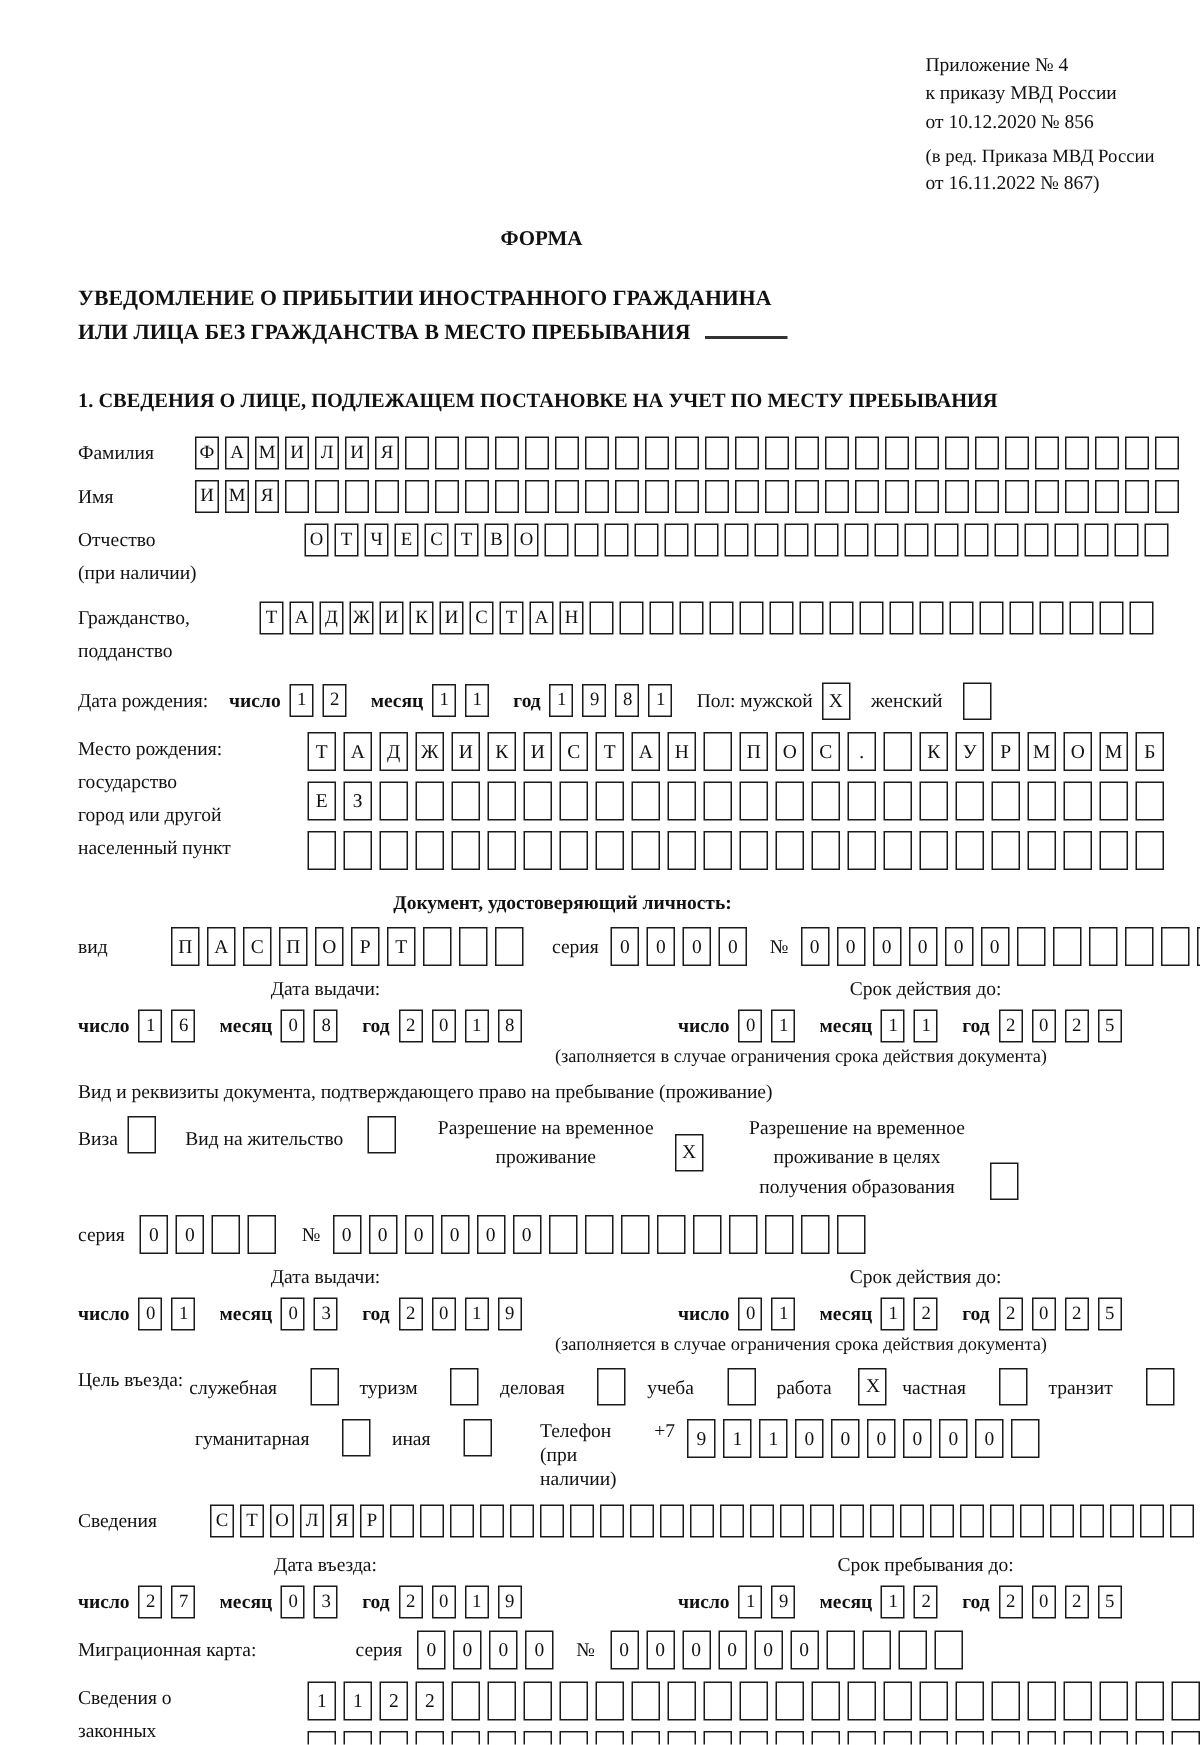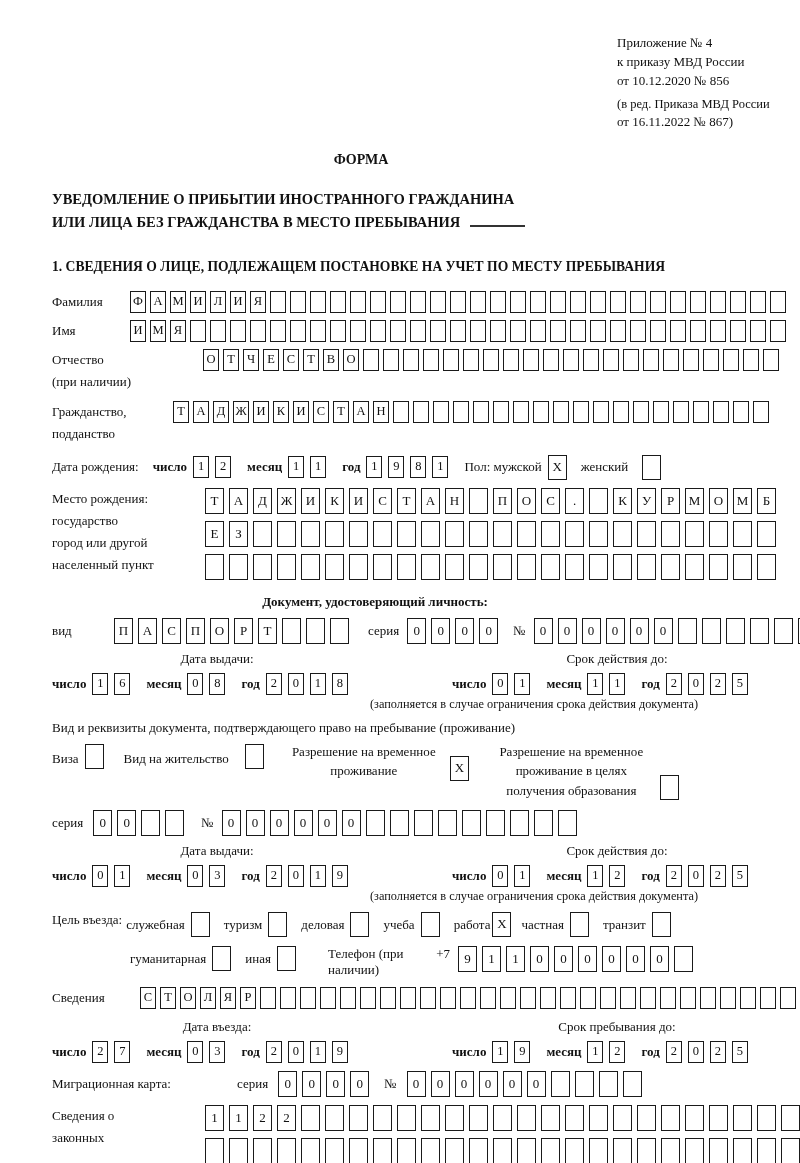--- a/index.html
+++ b/index.html
@@ -54,21 +54,21 @@
   .small-note{font-size:12.3px;text-align:right;margin:0 0 8px 0;}
 
   
   .res-row{display:flex;align-items:flex-start;margin-bottom:10px;}
   .res-opt{display:flex;align-items:flex-end;margin-right:14px;}
   .res-opt .optlines{text-align:center;line-height:1.5;}
   .res-opt .cb{margin-top:2px;}
 
   
   .purp-row{display:flex;align-items:flex-start;margin-bottom:9px;flex-wrap:nowrap;}
-  .purp-row .opt{display:flex;align-items:center;margin-right:8px;white-space:nowrap;}
+  .purp-row .opt{display:flex;align-items:center;margin-right:8px;white-space:nowrap;gap:16px;}
 
   .phone-prefix{margin:0 8px 0 14px;}
   .center-bold{text-align:center;font-weight:bold;margin:4px 0 8px 0;}
   .mig-row .lbl{margin-right:10px;}
 </style>
 </head>
 <body>
 
 <div class="page">
 

